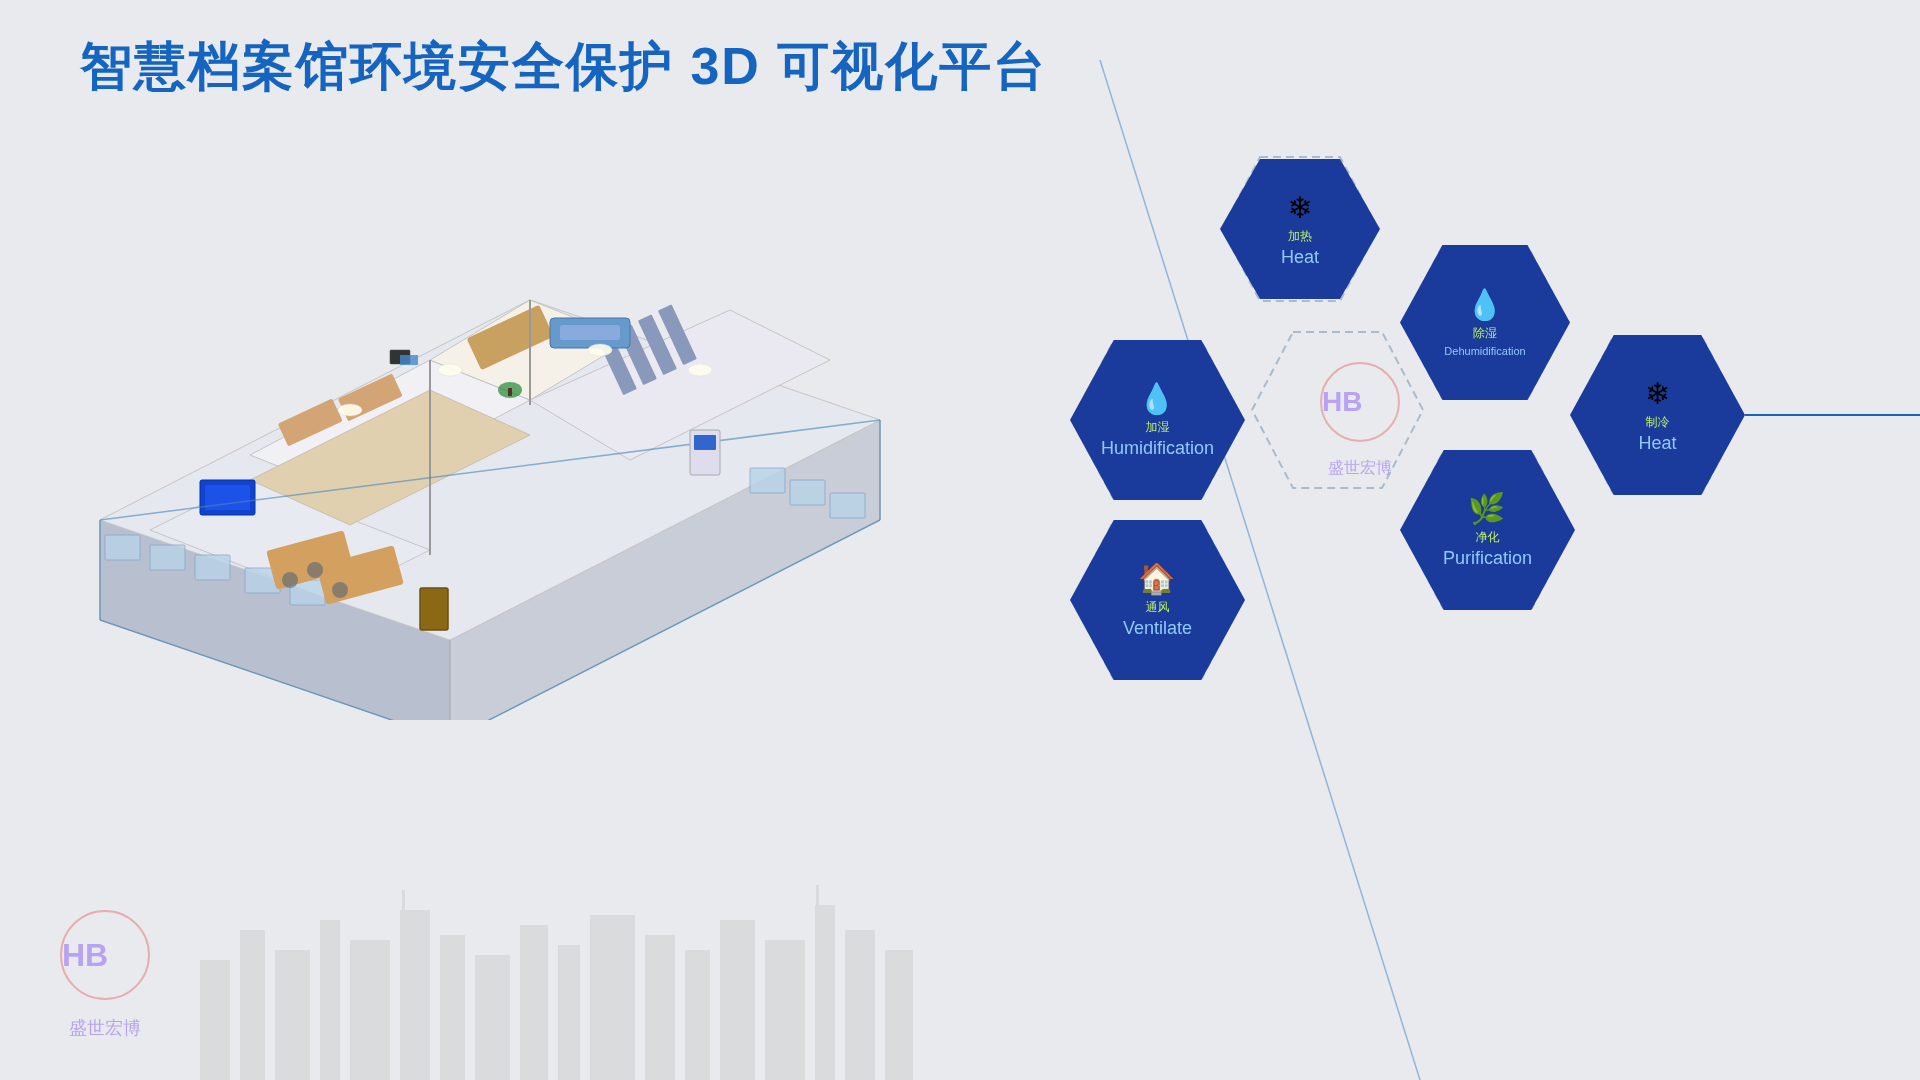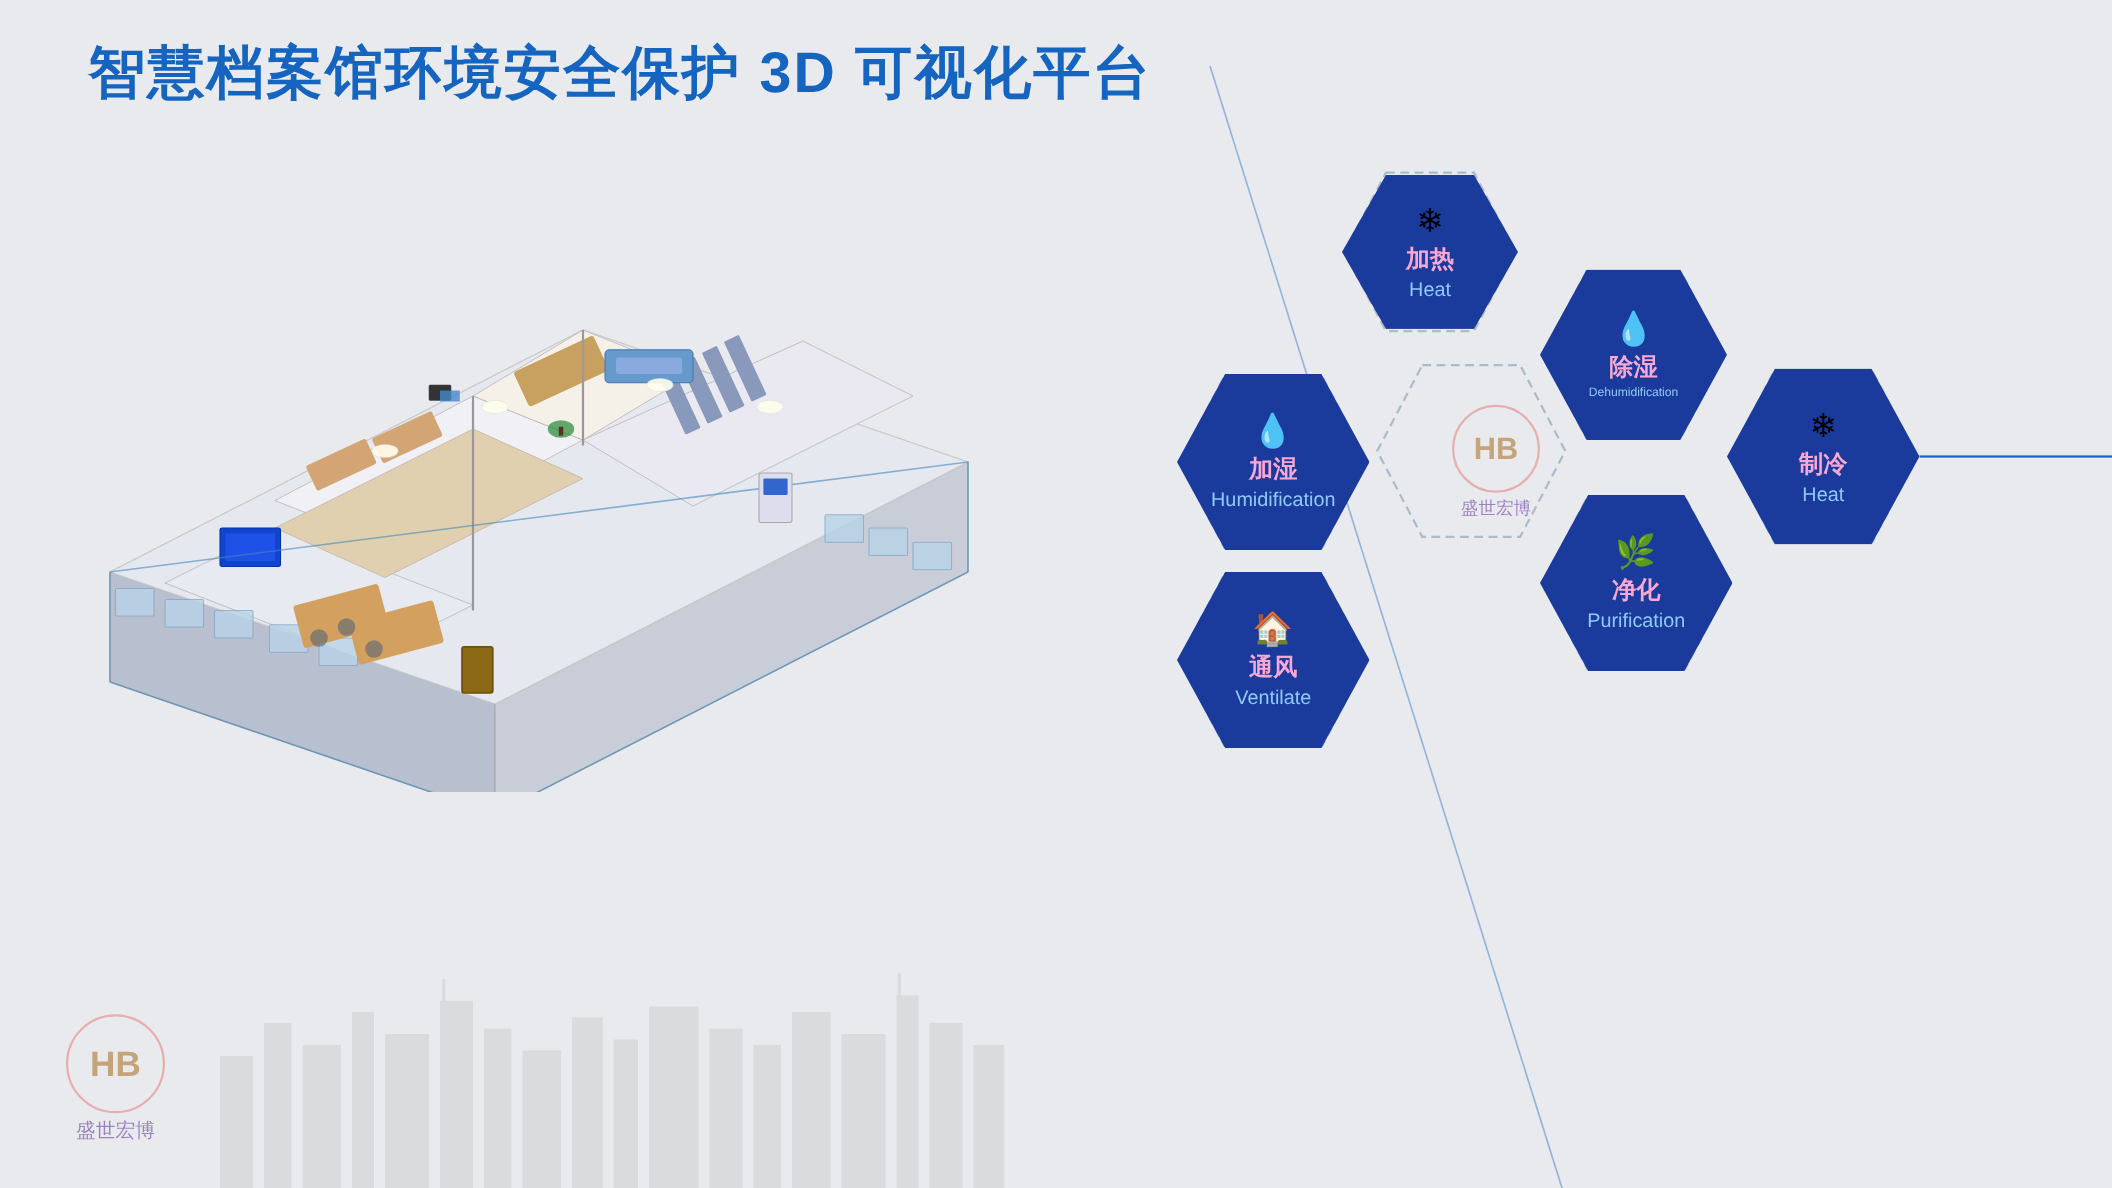--- a/index.html
+++ b/index.html
@@ -66,23 +66,23 @@
       height: 140px;
       clip-path: polygon(25% 0%, 75% 0%, 100% 50%, 75% 100%, 25% 100%, 0% 50%);
       display: flex;
       flex-direction: column;
       align-items: center;
       justify-content: center;
       gap: 4px;
     }
 
     .hex-label-cn {
-      color: #f9a8d4;
-      font-size: 22px;
-      font-weight: bold;
+      color: #bef264;
+      font-size: 12px;
+      font-weight: normal;
       line-height: 1.2;
     }
 
     .hex-label-en {
       color: #90caf9;
       font-size: 18px;
       line-height: 1.2;
     }
 
     
@@ -94,32 +94,32 @@
       justify-content: center;
     }
 
     .logo-circle {
       width: 80px;
       height: 80px;
       border-radius: 50%;
       border: 2px solid #e57373;
       display: flex;
       align-items: center;
-      justify-content: center;
-      color: #a16207;
+      justify-content: flex-start;
+      color: #8b5cf6;
       font-size: 28px;
       font-weight: bold;
       opacity: 0.5;
     }
 
     .logo-text {
-      color: #4c1d95;
+      color: #8b5cf6;
       font-size: 16px;
       opacity: 0.5;
-      margin-top: 4px;
+      margin-top: 16px;
     }
 
     
     .bottom-logo {
       position: absolute;
       bottom: 40px;
       left: 60px;
       display: flex;
       flex-direction: column;
       align-items: center;

